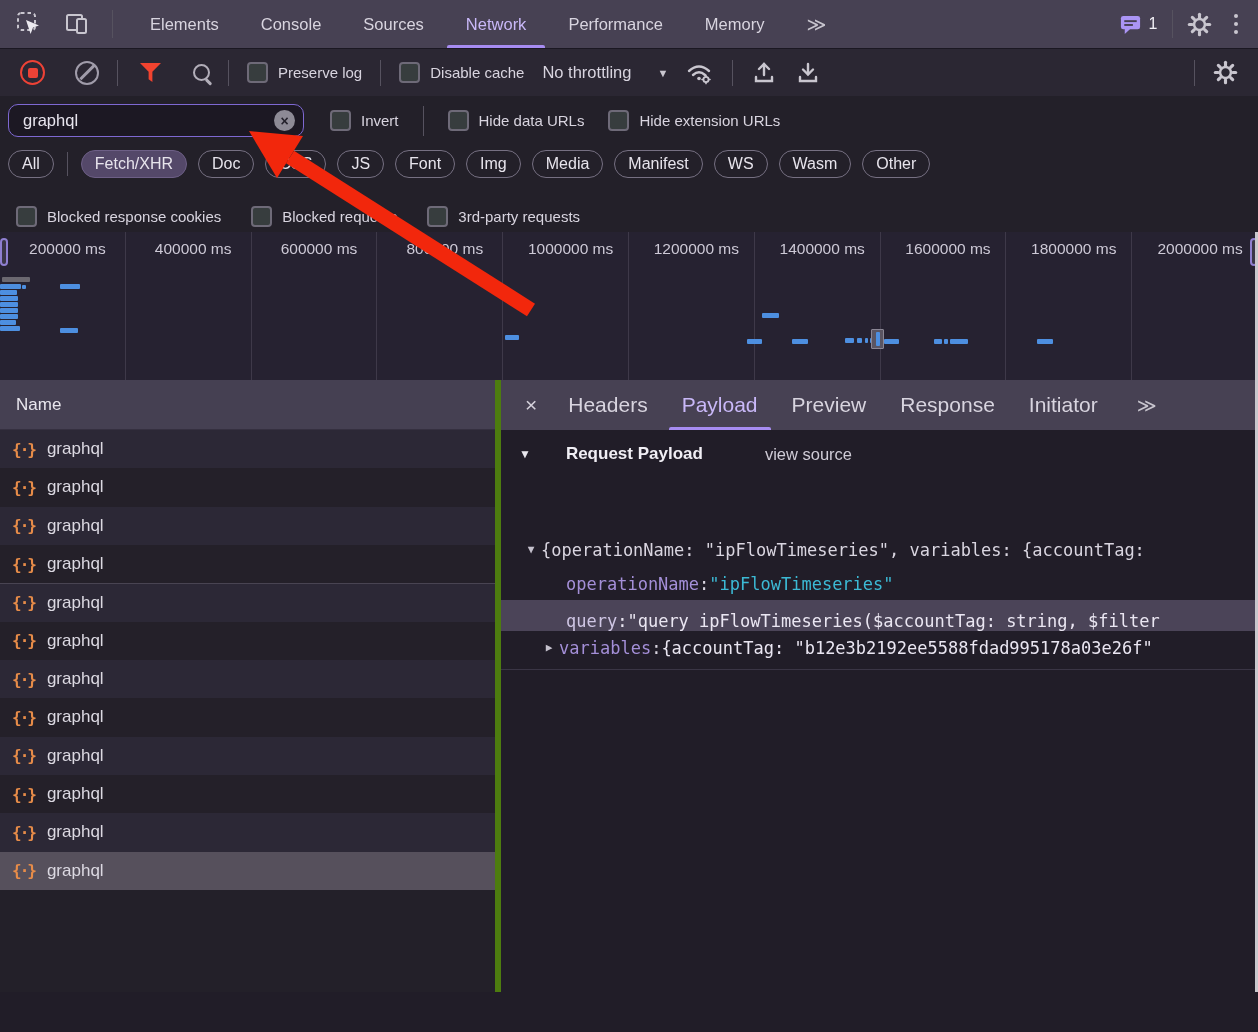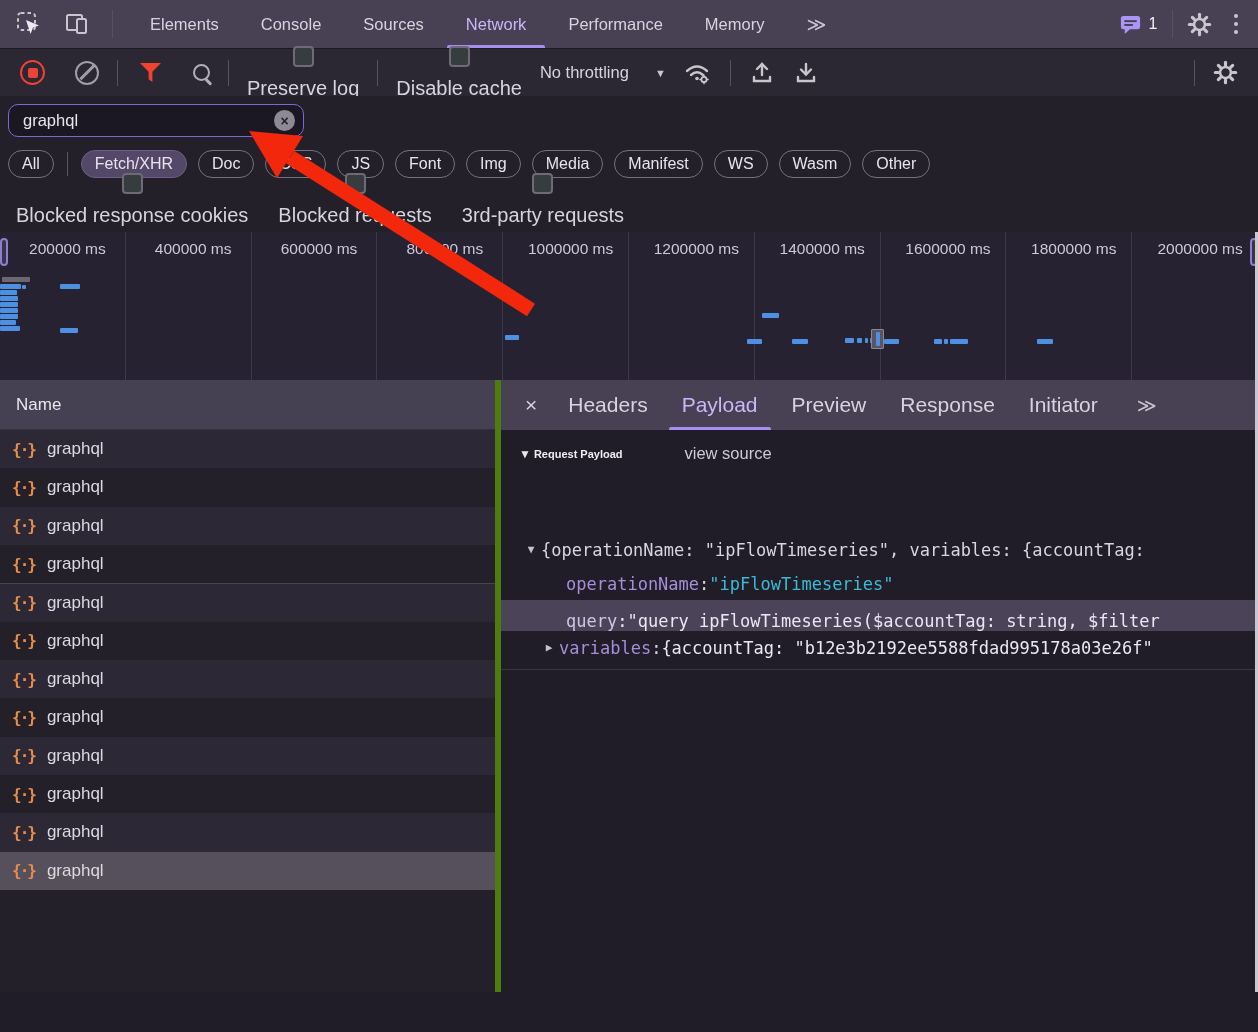--- a/index.html
+++ b/index.html
@@ -19,21 +19,21 @@
   .dots i{width:4.5px;height:4.5px;border-radius:50%;background:#c9c6cf;}
   
   .toolbar{left:0;top:48px;width:1258px;height:48px;background:#2b2733;display:flex;align-items:center;gap:18px;padding:0 14px;box-sizing:border-box;border-top:1px solid #1b1822;}
   .rec{width:21px;height:21px;border:2.5px solid #ed4236;border-radius:50%;position:relative;}
   .rec::after{content:"";position:absolute;left:50%;top:50%;width:10px;height:10px;margin:-5px 0 0 -5px;background:#ed4236;border-radius:2px;}
   .block{width:20px;height:20px;border:2.5px solid #a09caa;border-radius:50%;position:relative;}
   .block::after{content:"";position:absolute;left:50%;top:-1px;width:2.5px;height:20px;margin-left:-1.25px;background:#a09caa;transform:rotate(45deg);}
   .funnel{width:21px;height:19px;background:#f1432f;clip-path:polygon(0 0,100% 0,59% 46%,59% 100%,41% 86%,41% 46%);}
   .search{width:13px;height:13px;border:2.6px solid #b2aeb9;border-radius:50%;position:relative;}
   .search::after{content:"";position:absolute;left:12px;top:12px;width:2.6px;height:8px;background:#b2aeb9;transform:rotate(-45deg);border-radius:2px;}
-  .cb{display:flex;align-items:center;gap:10px;font-size:20px;color:#d8d4df;white-space:nowrap;flex-direction:column;}
+  .cb{display:flex;align-items:center;gap:10px;font-size:15px;color:#d8d4df;white-space:nowrap;}
   .cb .box{width:17px;height:17px;border:2px solid #6e6a78;border-radius:4px;background:#373d3e;flex:none;}
   .throttle{display:flex;align-items:center;gap:26px;font-size:16.5px;color:#d8d4df;}
   .caret{font-size:11px;color:#c9c6cf;}
   .vdiv.t2{height:26px;}
   
   .filterzone{left:0;top:96px;width:1258px;height:136px;background:#232029;}
   .filterinput{position:absolute;left:8px;top:8px;width:296px;height:33px;border:1.5px solid #7e68d2;border-radius:10px;background:#1c1823;display:flex;align-items:center;box-sizing:border-box;padding:0 8px 0 12px;}
   .filterinput input{background:transparent;border:none;outline:none;color:#e8e5ee;font-size:16.5px;font-family:"Liberation Sans",sans-serif;width:230px;}
   .clearbtn{width:21px;height:21px;border-radius:50%;background:#8d8a95;color:#24212b;font-size:14px;font-weight:bold;display:flex;align-items:center;justify-content:center;margin-left:auto;}
   .filt-opts{position:absolute;left:330px;top:8px;height:33px;display:flex;align-items:center;gap:24px;}
@@ -63,21 +63,21 @@
   .rightpanel{left:501px;top:380px;width:757px;height:652px;background:#211d28;}
   .dtabs{height:50px;background:#474153;display:flex;align-items:stretch;padding-left:10px;}
   .dclose{display:flex;align-items:center;padding:0 14px;font-size:21px;color:#d6d2dc;}
   .dtab{display:flex;align-items:center;padding:0 17px;font-size:21px;color:#d8d4df;position:relative;}
   .dtab.sel{color:#c9b8f8;}
   .dtab.sel::after{content:"";position:absolute;left:4px;right:4px;bottom:0;height:3px;background:#a78cf2;border-radius:2px 2px 0 0;}
   .dmore{display:flex;align-items:center;margin-left:22px;color:#c9c6cf;font-size:19px;}
   .payload{position:relative;height:602px;font-family:"DejaVu Sans Mono",monospace;font-size:17px;white-space:nowrap;overflow:hidden;}
   .ph{position:absolute;left:18px;top:14px;display:flex;align-items:center;font-family:"Liberation Sans",sans-serif;}
   .ph .tri{font-size:12px;color:#e9e7ee;margin-right:3px;}
-  .ph b{font-size:11px;color:#f0eef4;}
+  .ph b{font-size:17px;color:#f0eef4;margin-left:32px;}
   .ph .vs{margin-left:62px;font-size:16.5px;color:#cfcbd6;font-weight:normal;}
   .pline{position:absolute;left:0;right:0;height:31px;display:flex;align-items:center;}
   .pline .tri{font-size:11px;color:#c5c1cd;width:20px;text-align:center;flex:none;}
   .key{color:#a48fd8;}
   .str{color:#3cb9d4;}
   .plain{color:#d9d5e0;}
   .white{color:#eae6f2;}
   .pline.hl{background:#4b4458;align-items:flex-end;}
   .pline.hl .key{color:#cfc6e4;}
   .pdiv{position:absolute;left:0;right:0;height:1px;background:#3a3545;}
@@ -234,20 +234,35 @@
         </g>
       </svg>
     </span>
   </div>
 
   <div class="abs filterzone">
     <div class="filterinput">
       <input value="graphql" style="">
       <span class="clearbtn">×</span>
     </div>
+    <div class="filt-opts">
+      <label class="cb">
+        <span class="box"></span>
+        <span>Invert</span>
+      </label>
+      <span class="vdiv" style="height:30px"></span>
+      <label class="cb">
+        <span class="box"></span>
+        <span>Hide data URLs</span>
+      </label>
+      <label class="cb">
+        <span class="box"></span>
+        <span>Hide extension URLs</span>
+      </label>
+    </div>
     <div class="chiprow">
       <span class="chip">All</span>
       <span class="chipdiv"></span>
       <span class="chip sel">Fetch/XHR</span>
       <span class="chip">Doc</span>
       <span class="chip">CSS</span>
       <span class="chip">JS</span>
       <span class="chip">Font</span>
       <span class="chip">Img</span>
       <span class="chip">Media</span>

